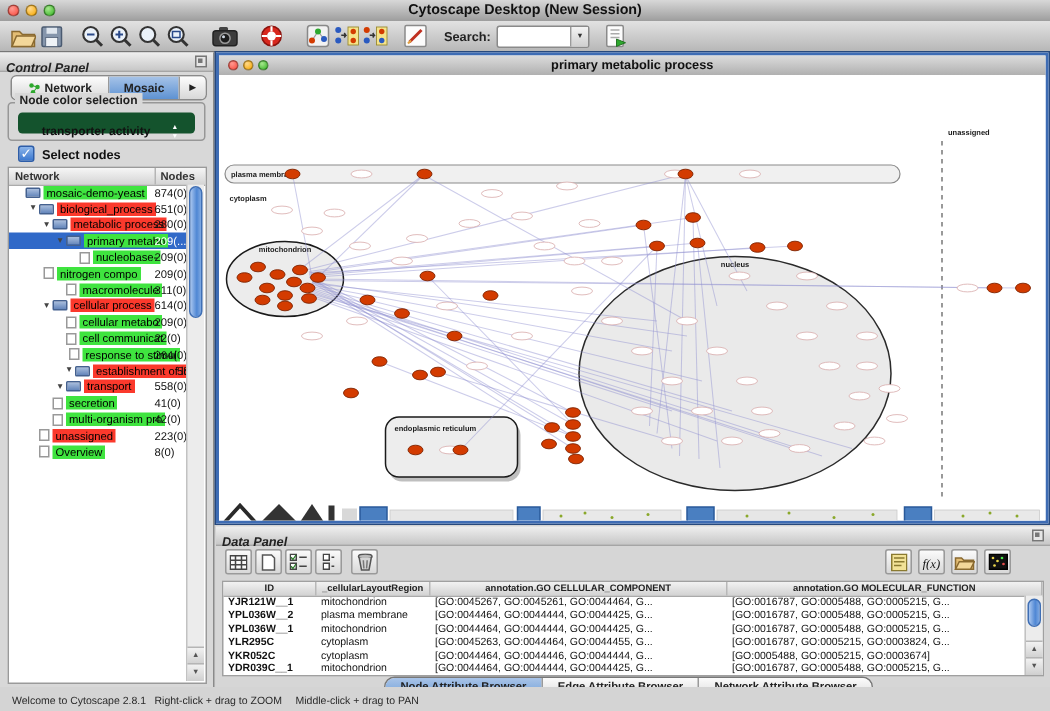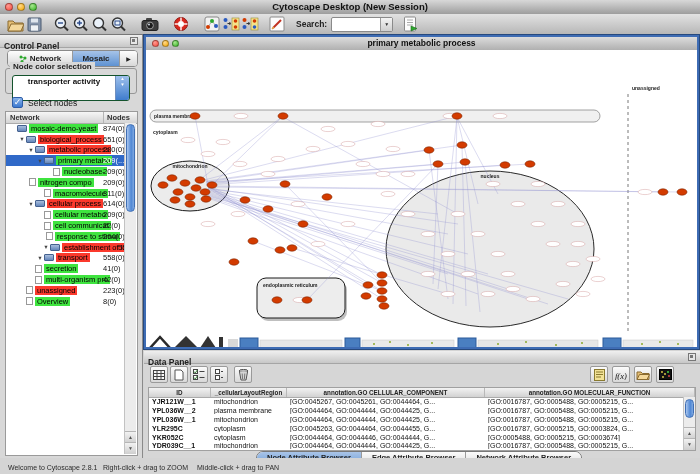--- a/index.html
+++ b/index.html
@@ -19,39 +19,39 @@
     background:linear-gradient(#e2e2e2,#b7b7b7);border-bottom:1px solid #777;box-sizing:border-box;padding-left:6px;}
   .tbtn{width:19px;height:18px;display:inline-flex;align-items:center;justify-content:center;flex:0 0 auto;}
   .gap8{margin-left:8px;}.gap12{margin-left:12px;}
   .search-label{font-size:8.5px;font-weight:bold;color:#222;margin:0 4px 0 10px;}
   .search-box{position:relative;width:60px;height:13px;background:#fff;border:1px solid #8a8a8a;border-radius:2px;flex:0 0 auto;}
   .search-dd{position:absolute;right:0;top:0;width:11px;height:100%;border-left:1px solid #9a9a9a;
     background:linear-gradient(#f4f4f4,#cfcfcf);font-size:5px;color:#333;display:flex;align-items:center;justify-content:center;}
   
   .cpanel{position:absolute;left:0;top:35px;width:143px;height:423px;background:#d8d8d8;border-right:1px solid #8a8a8a;box-sizing:border-box;}
   .phead{position:relative;height:12px;background:linear-gradient(#efefef,#c7c7c7);border-bottom:1px solid #a5a5a5;}
-  .phead .ptitle{font-size:8.5px;font-weight:bold;color:#222;padding-left:4px;line-height:12px;}
+  .phead .ptitle{font-size:8.5px;font-weight:bold;color:#222;padding-left:4px;line-height:12px;font-style:italic;}
   .float-ic{position:absolute;right:4px;top:2px;width:8px;height:8px;border:1px solid #777;background:#e6e6e6;box-sizing:border-box;}
   .float-ic:after{content:"";position:absolute;left:1px;top:1px;width:3px;height:3px;background:#777;}
   .ctabs{position:absolute;left:7px;top:15px;width:129px;height:15px;display:flex;border:1px solid #8a8a8a;border-radius:4px;overflow:hidden;background:#fff;}
   .ctab{display:flex;align-items:center;justify-content:center;font-size:8px;font-weight:bold;color:#222;
     background:linear-gradient(#fdfdfd,#d8d8d8);border-right:1px solid #9a9a9a;}
   .ctab.net{width:64px;gap:3px;}
   .ctab.mosaic{width:46px;background:linear-gradient(#a6c3e8,#5e92d2);}
   .ctab.more{flex:1;font-size:6px;border-right:none;}
   .groupbox{position:absolute;left:5px;top:33px;width:132px;height:26px;border:1px solid #979797;border-radius:3px;box-sizing:border-box;}
   .grouptitle{position:absolute;left:10px;top:27px;background:#d8d8d8;padding:0 3px;font-size:8px;font-weight:bold;color:#222;z-index:2;}
-  .combo{position:absolute;left:12px;top:40px;width:118px;height:26px;background:#fff;border:1px solid #14532d;border-radius:3px;box-sizing:border-box;}
+  .combo{position:absolute;left:12px;top:40px;width:118px;height:14px;background:#fff;border:7px solid #14532d;border-radius:3px;box-sizing:border-box;}
   .combo .val{position:absolute;left:0;right:14px;top:0;height:12px;line-height:12px;text-align:center;font-size:8px;font-weight:bold;color:#111;white-space:nowrap;overflow:hidden;}
   .combo .cap{position:absolute;right:0;top:0;width:13px;height:100%;border-left:1px solid #6f8fbf;border-radius:0 2px 2px 0;
     background:linear-gradient(#9ec0ec,#3f7ccd);color:#fff;font-size:4.5px;line-height:6px;text-align:center;}
   .checkrow{position:absolute;left:12px;top:62px;display:flex;align-items:center;gap:5px;}
   .checkbox{width:11px;height:11px;border-radius:2px;border:1px solid #2d5da8;box-sizing:border-box;
     background:linear-gradient(#8ab4ea,#3b78cf);color:#fff;font-size:9px;line-height:9px;text-align:center;font-weight:bold;}
-  .checklabel{font-size:8.5px;font-weight:normal;color:#111;}
+  .checklabel{font-size:8.5px;font-weight:bold;color:#111;}
   .treebox{position:absolute;left:5px;top:76px;width:133px;height:345px;background:#fff;border:1px solid #9a9a9a;box-sizing:border-box;overflow:hidden;}
   .treehead{position:relative;height:11px;background:linear-gradient(#f6f6f6,#d4d4d4);border-bottom:1px solid #ababab;}
   .treehead .h1{position:absolute;left:4px;top:0;font-size:7.5px;font-weight:bold;color:#333;line-height:11px;}
   .treehead .h2{position:absolute;left:97px;top:0;font-size:7.5px;font-weight:bold;color:#333;line-height:11px;border-left:1px solid #b5b5b5;padding-left:3px;}
   #tree-rows{position:absolute;left:0;top:11px;right:11px;bottom:0;overflow:hidden;}
   .trow{position:relative;height:10.8px;display:flex;align-items:center;white-space:nowrap;}
   .trow.sel{background:#3069c8;}
   .tarrow{width:8px;font-size:5.5px;color:#444;text-align:center;flex:0 0 auto;}
   .ticon{flex:0 0 auto;margin-right:2px;box-sizing:border-box;}
   .ticon.folder{width:10px;height:7px;background:linear-gradient(#a9bedd,#6486bb);border:1px solid #44618f;border-radius:1px;}

